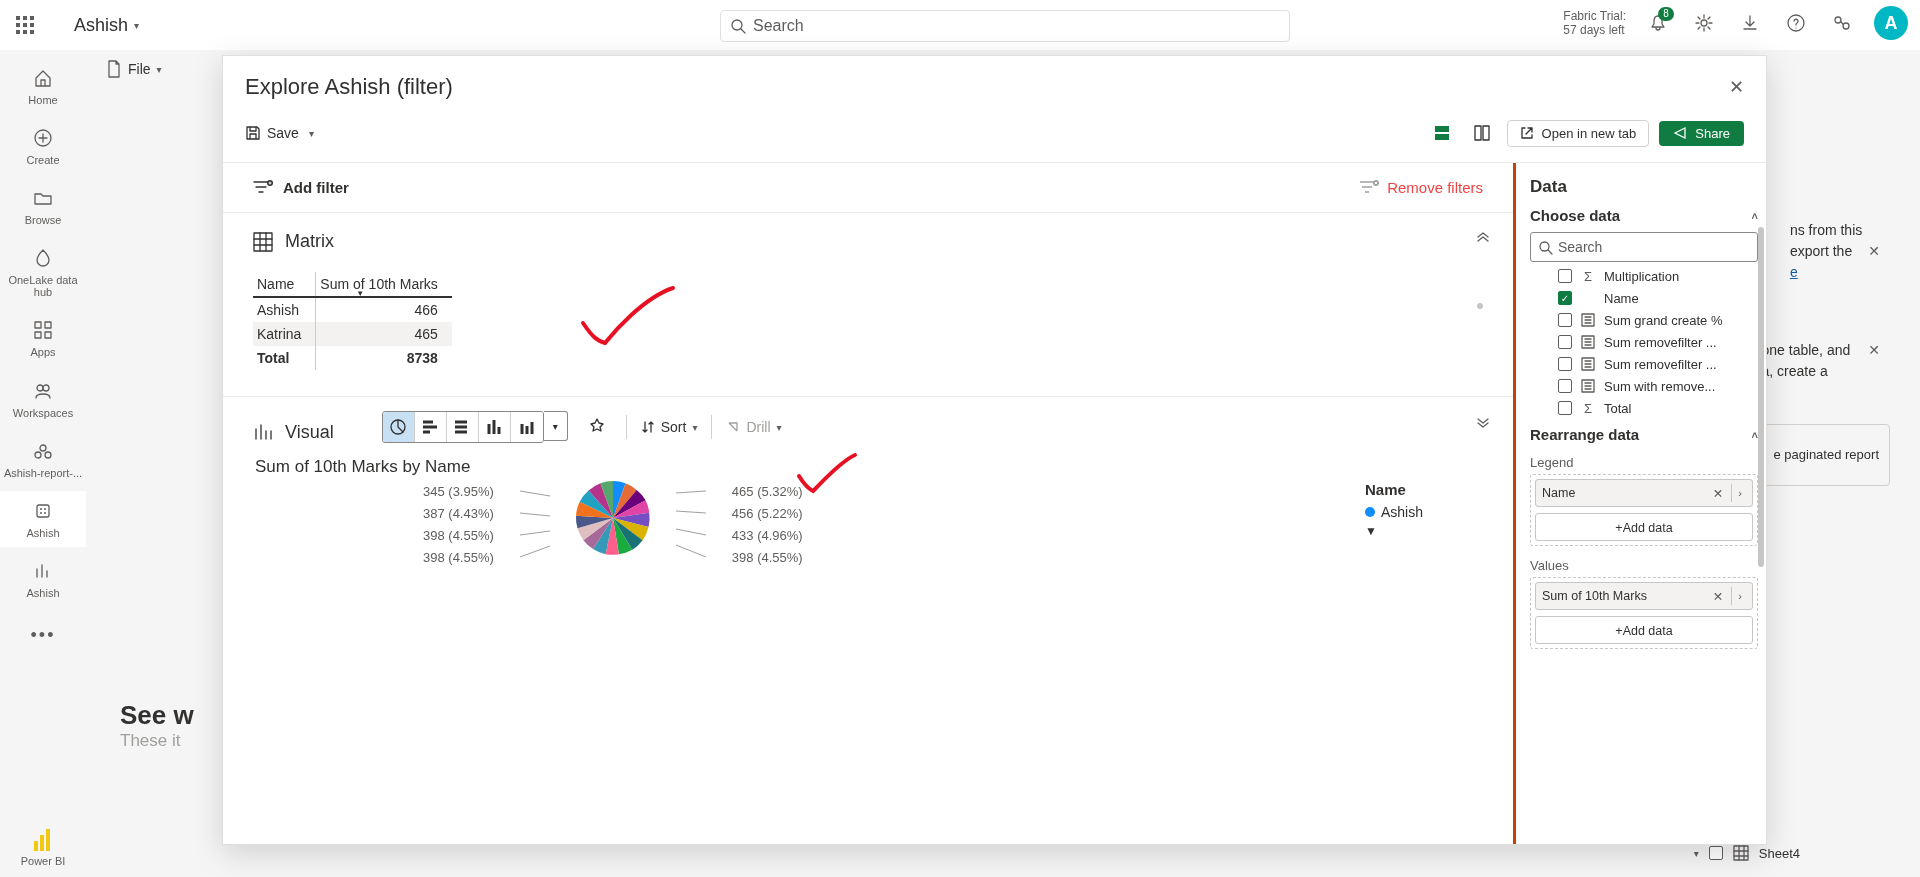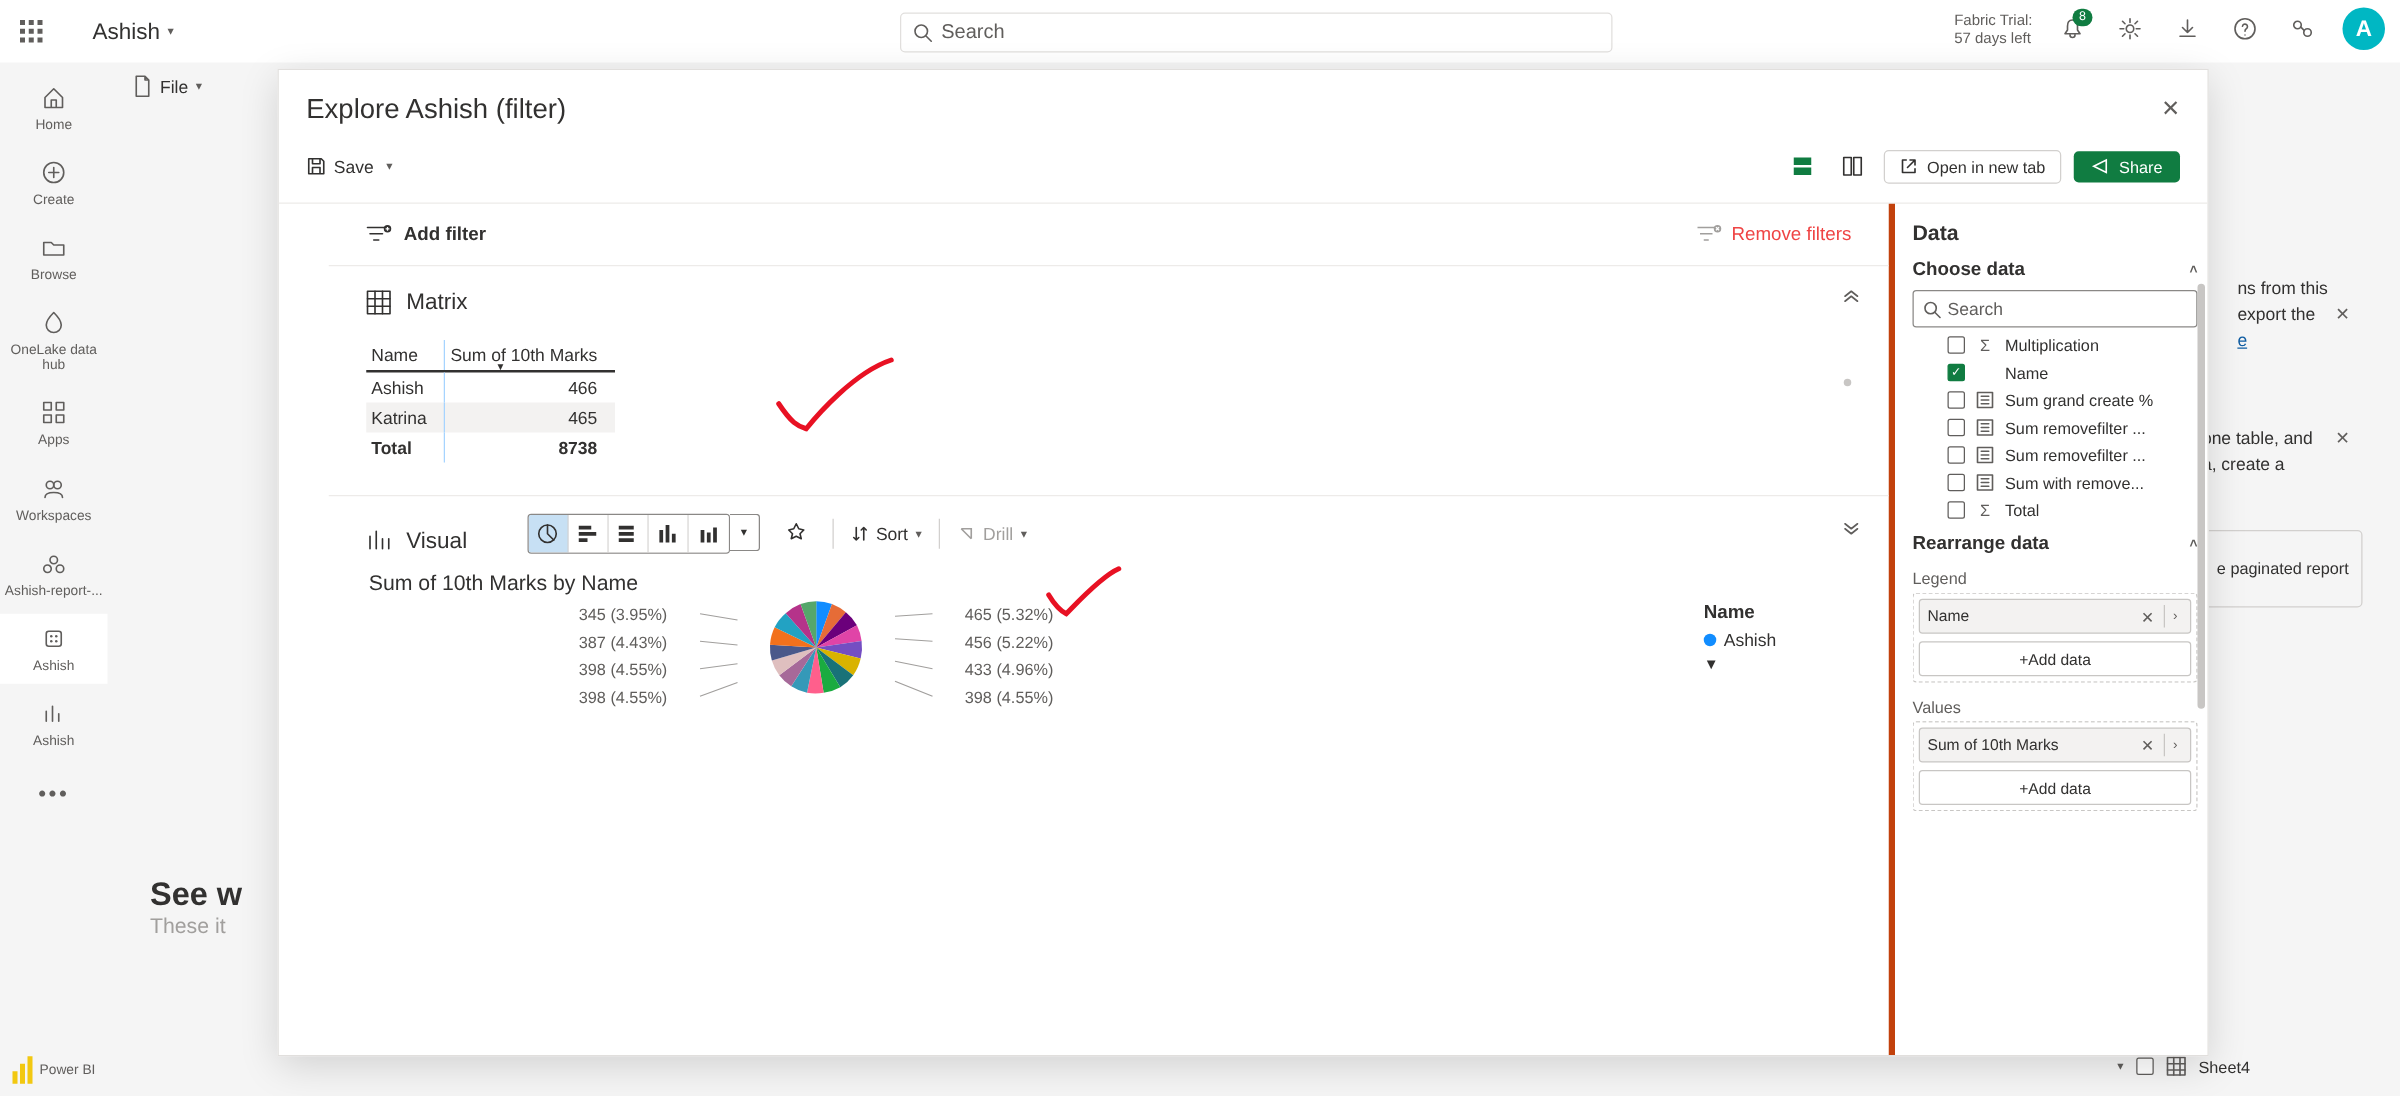--- a/index.html
+++ b/index.html
@@ -16,21 +16,21 @@
   .top-icon { width:28px; height:28px; display:flex; align-items:center; justify-content:center; color:#605e5c; position:relative; }
   .badge { position:absolute; top:-2px; right:-2px; background:#107c41; color:#fff; font-size:10px; border-radius:8px; padding:0 4px; line-height:14px; min-width:16px; text-align:center; }
   .avatar { width:34px; height:34px; border-radius:50%; background:#00b7c3; color:#fff; display:flex; align-items:center; justify-content:center; font-weight:600; font-size:18px; }
   
   .leftrail { position:absolute; top:50px; left:0; bottom:0; width:86px; background:#f5f5f5; padding-top:8px; display:flex; flex-direction:column; align-items:center; gap:4px; font-size:11px; color:#605e5c; }
   .rail-item { display:flex; flex-direction:column; align-items:center; gap:4px; padding:8px 0; width:100%; cursor:pointer; }
   .rail-item.active { background:#fff; }
   .rail-icon { width:24px; height:24px; display:flex; align-items:center; justify-content:center; }
   .rail-item .rail-label { text-align:center; line-height:1.1; }
   .rail-more { font-size:18px; letter-spacing:2px; color:#605e5c; padding:14px 0; }
-  .rail-bottom { margin-top:auto; padding-bottom:10px; display:flex; flex-direction:row; align-items:center; gap:4px; }
+  .rail-bottom { margin-top:auto; padding-bottom:10px; display:flex; flex-direction:column; align-items:center; gap:4px; }
   .pbi-logo { width:18px; height:22px; display:flex; align-items:flex-end; gap:2px; }
   .pbi-logo span:nth-child(1){width:4px;height:10px;background:#f2c811;}
   .pbi-logo span:nth-child(2){width:4px;height:16px;background:#f2c811;}
   .pbi-logo span:nth-child(3){width:4px;height:22px;background:#f2c811;}
   
   .sec-row { position:absolute; top:56px; left:98px; display:flex; align-items:center; gap:10px; font-size:14px; color:#323130; }
   .file-btn { display:flex; align-items:center; gap:6px; padding:4px 8px; }
   
   .bg-faint { position:absolute; left:120px; top:180px; color:#a19f9d; font-size:18px; }
   
@@ -40,21 +40,21 @@
   .modal { position:absolute; top:55px; left:222px; width:1545px; height:790px; background:#fff; border:1px solid #e1dfdd; box-shadow:0 8px 30px rgba(0,0,0,.15); display:flex; flex-direction:column; z-index:10; }
   .modal-head { padding:18px 22px 10px; display:flex; align-items:center; font-size:22px; font-weight:400; }
   .modal-close { margin-left:auto; font-size:18px; color:#605e5c; cursor:pointer; }
   .modal-toolbar { padding:8px 22px 14px; display:flex; align-items:center; gap:10px; border-bottom:1px solid #edebe9; }
   .save-btn { display:flex; align-items:center; gap:6px; font-size:14px; color:#323130; }
   .tb-spacer { flex:1; }
   .sq-btn { width:30px; height:30px; border:1px solid transparent; border-radius:4px; display:flex; align-items:center; justify-content:center; color:#323130; }
   .open-tab-btn { border:1px solid #d2d0ce; border-radius:4px; padding:5px 12px; display:flex; align-items:center; gap:8px; font-size:13px; }
   .share-btn { background:#107c41; color:#fff; border-radius:4px; padding:5px 14px; display:flex; align-items:center; gap:8px; font-size:13px; }
   .modal-body { display:flex; flex:1; min-height:0; }
-  .canvas { flex:1; display:flex; flex-direction:column; border-right:5px solid #c2410c; min-width:0;padding-left:40px; }
+  .canvas { flex:1; display:flex; flex-direction:column; border-right:3px solid #c2410c; min-width:0; }
   .filter-row { padding:16px 30px; display:flex; align-items:center; border-bottom:1px solid #edebe9; font-size:16px; }
   .add-filter { display:flex; align-items:center; gap:10px; font-weight:600; font-size:15px; }
   .remove-filters { margin-left:auto; color:#ef4444; display:flex; align-items:center; gap:8px; font-size:15px; }
   .section { border-bottom:1px solid #edebe9; padding:18px 30px 26px; position:relative; }
   .section-title { display:flex; align-items:center; gap:12px; font-size:18px; font-weight:400; }
   .section-collapse { position:absolute; top:18px; right:22px; color:#605e5c; cursor:pointer; }
   .dot-handle { position:absolute; top:90px; right:30px; width:6px; height:6px; border-radius:50%; background:#c8c6c4; }
   
   .matrix-wrap { margin-top:20px; }
   table.matrix { border-collapse:collapse; font-size:14px; }

